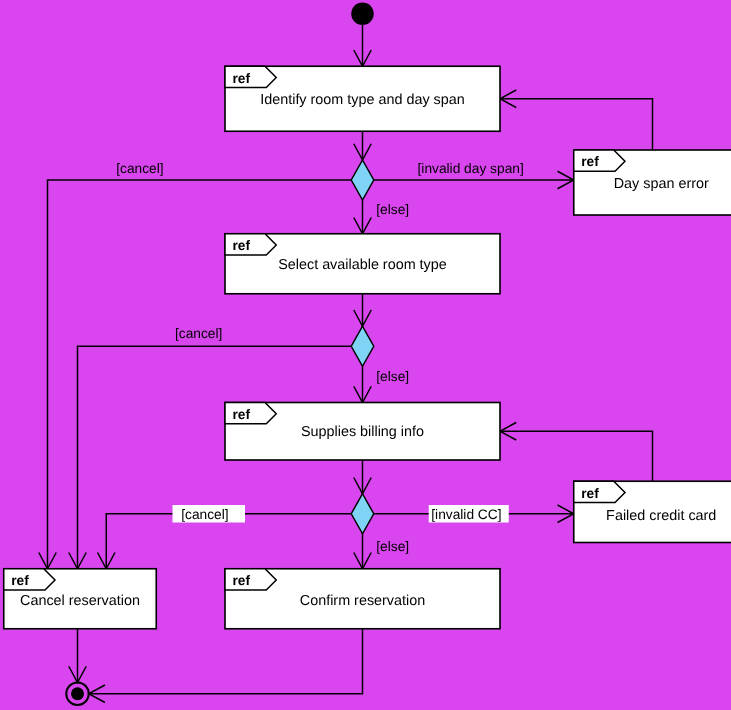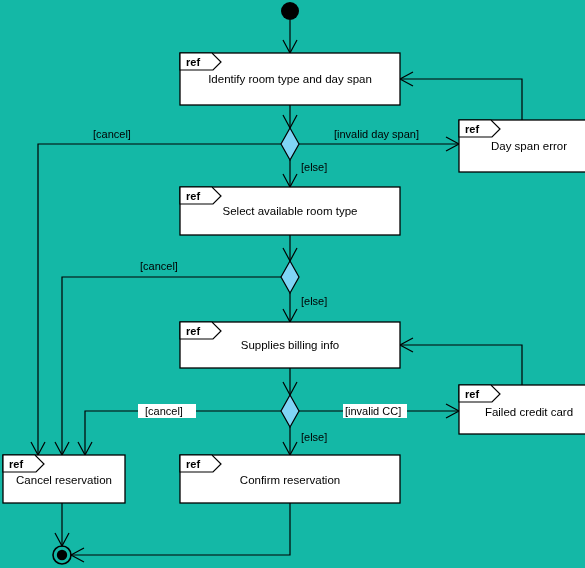--- a/index.html
+++ b/index.html
@@ -7,21 +7,21 @@
     padding: 0;
     background: #ffffff;
   }
   body {
     font-family: "Liberation Sans", sans-serif;
   }
   #diagram-root {
     position: relative;
     width: 585px;
     height: 568px;
-    background: #14b8a6;
+    background: #d946ef;
     overflow: hidden;
   }
   #diagram-svg {
     position: absolute;
     top: 0;
     left: 0;
     width: 585px;
     height: 568px;
   }
   .edge-line {

